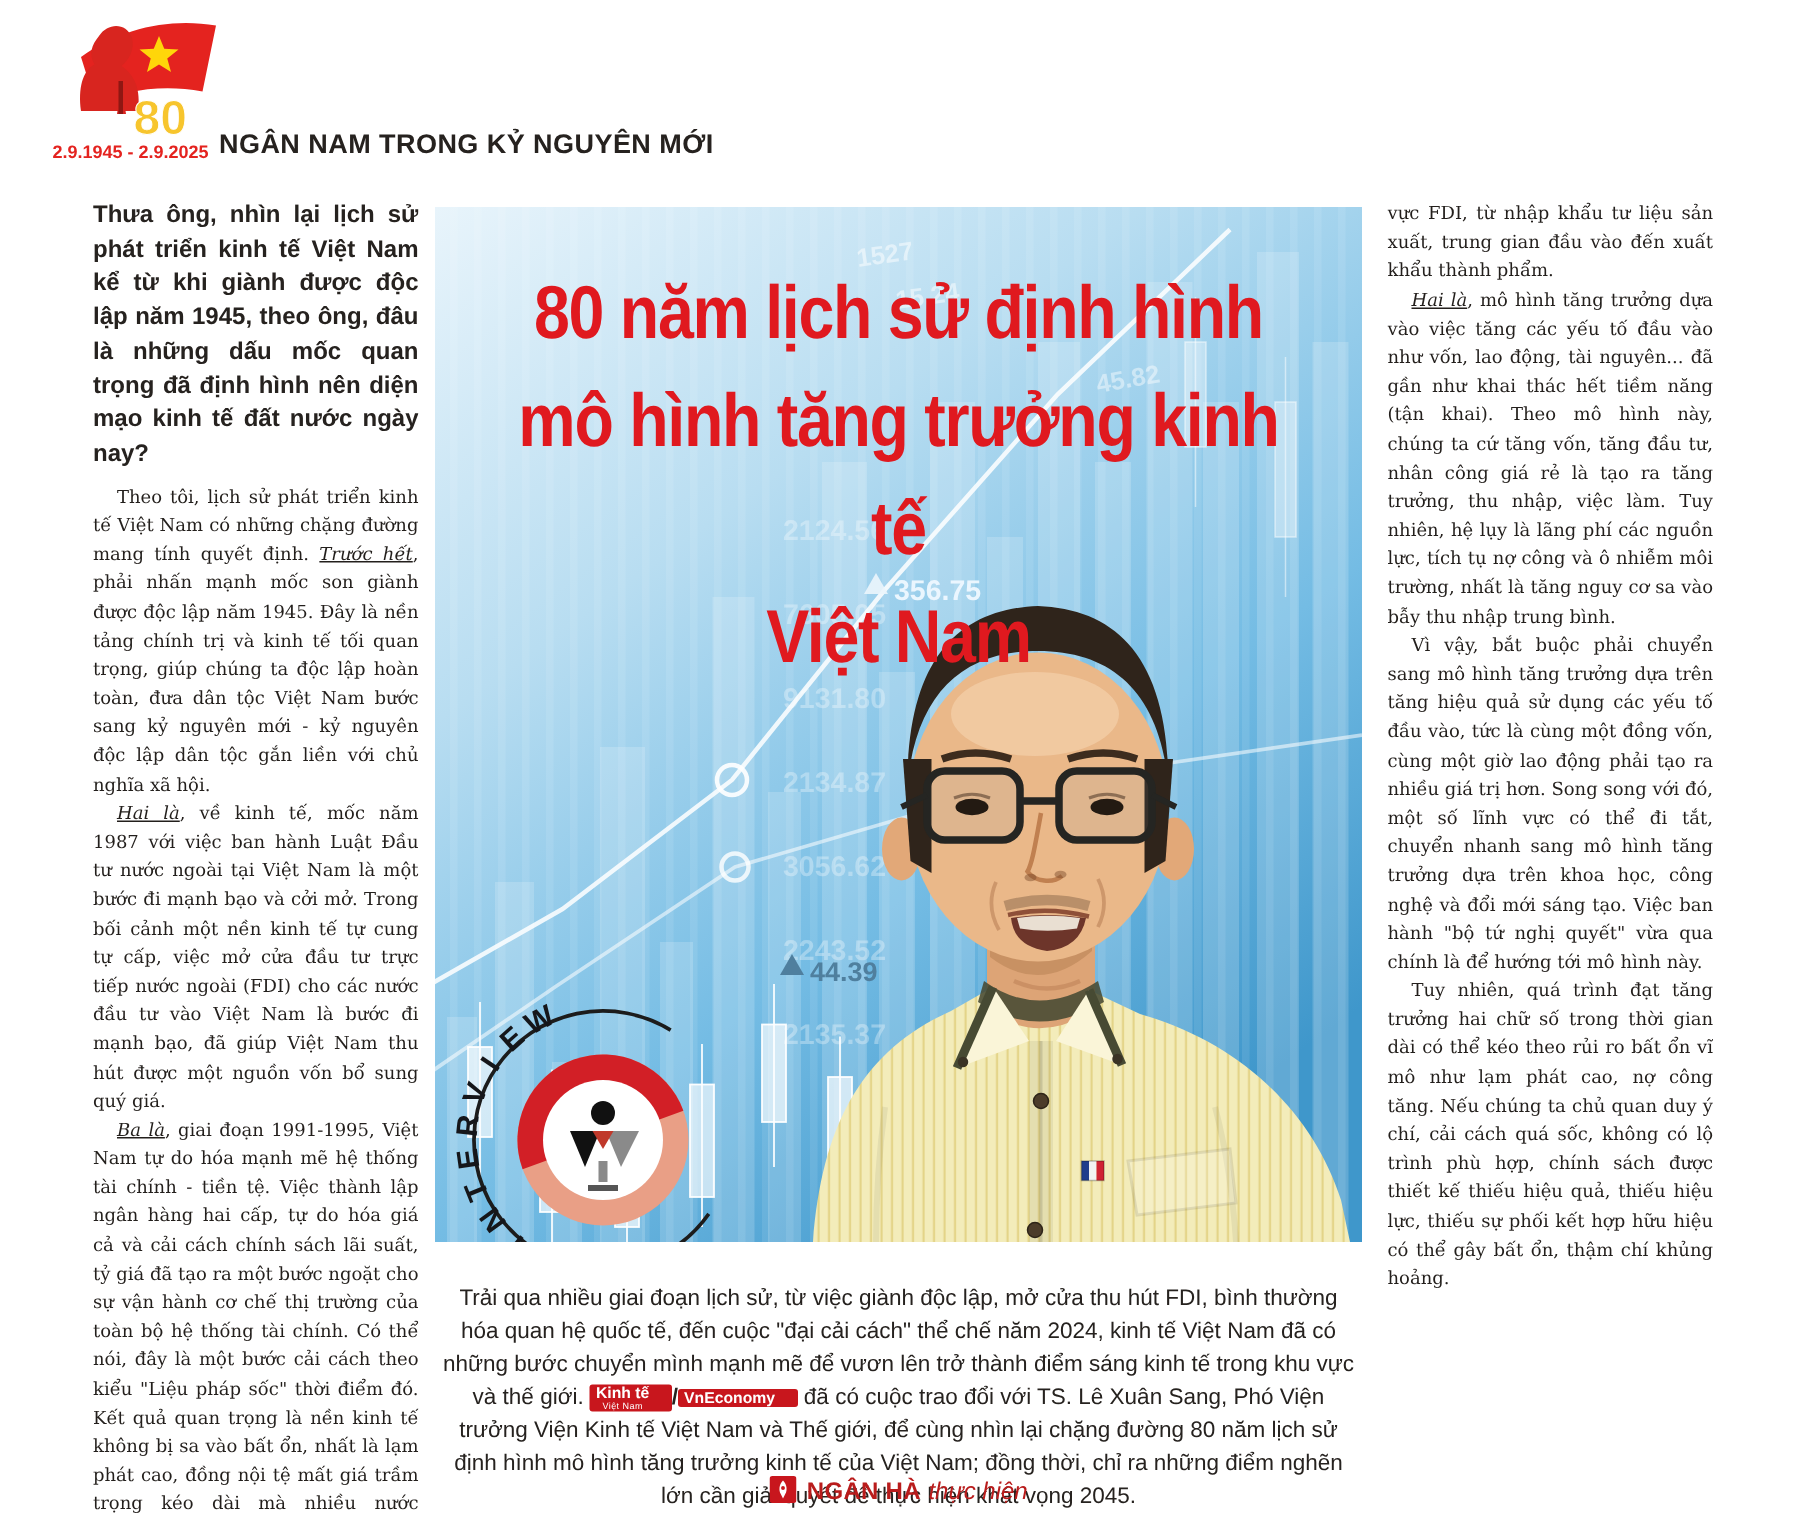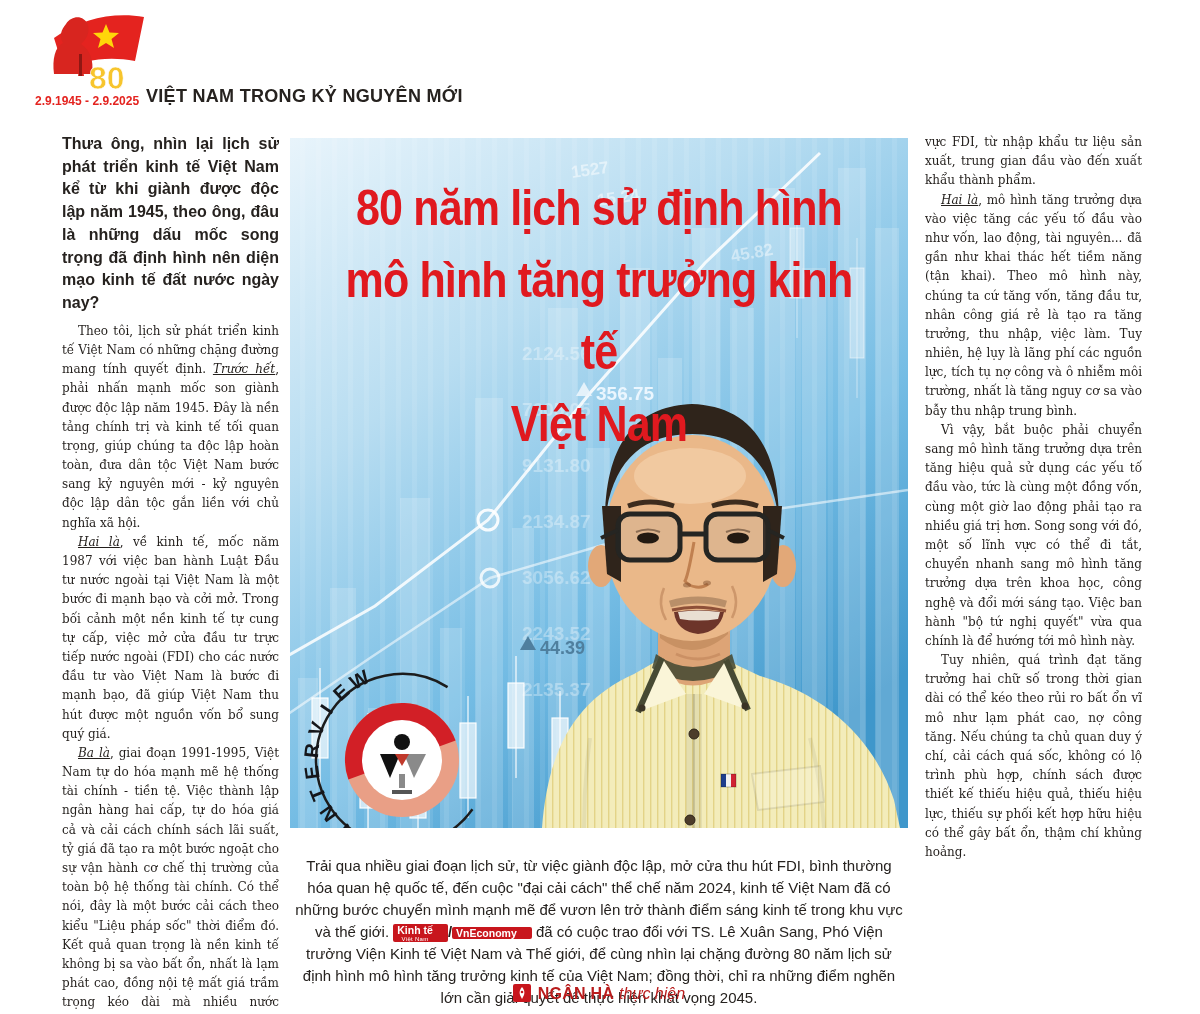--- a/index.html
+++ b/index.html
@@ -53,25 +53,25 @@
   <header>
     <svg class="masthead-logo" viewBox="0 0 116 102" width="116" height="102">
       <path d="M20,32 C48,12 80,6 110,11 L101,55 C74,50 48,54 30,64 Z" fill="#e4231f"></path>
       <path d="M72,18 L75.5,26.5 L85,27 L77.5,33 L80,42 L72,37 L64,42 L66.5,33 L59,27 L68.5,26.5 Z" fill="#ffd60a"></path>
       <path d="M32,18 C38,9 50,9 54,19 C56,27 52,34 47,38 C56,44 60,54 58,68 L20,68 C18,53 21,41 29,37 C25,30 27,24 32,18 Z
                M47,50 L50,70 L44,70 Z" fill="#d8251f"></path>
       <rect x="45" y="48" width="3" height="22" fill="#8f1713"></rect>
       <text x="55" y="83" font-family="Liberation Sans, sans-serif" font-size="32" font-weight="bold" fill="#f7c52d" stroke="#ffffff" stroke-width="0.6">80</text>
       <text x="1" y="99" font-family="Liberation Sans, sans-serif" font-size="12" font-weight="bold" fill="#e4231f">2.9.1945 - 2.9.2025</text>
     </svg>
-    <h1 class="masthead-title">VIỆT NAM TRONG KỶ NGUYÊN MỚI</h1>
+    <h1 class="masthead-title">NGÂN NAM TRONG KỶ NGUYÊN MỚI</h1>
   </header>
 
   <aside class="col col-left">
-    <p class="question">Thưa ông, nhìn lại lịch sử phát triển kinh tế Việt Nam kể từ khi giành được độc lập năm 1945, theo ông, đâu là những dấu mốc song trọng đã định hình nên diện mạo kinh tế đất nước ngày nay?</p>
+    <p class="question">Thưa ông, nhìn lại lịch sử phát triển kinh tế Việt Nam kể từ khi giành được độc lập năm 1945, theo ông, đâu là những dấu mốc quan trọng đã định hình nên diện mạo kinh tế đất nước ngày nay?</p>
     <p class="body-p"><span>Theo tôi, lịch sử phát triển kinh tế Việt Nam có những chặng đường mang tính quyết định. </span><span class="seg-italic">Trước hết</span><span>, phải nhấn mạnh mốc son giành được độc lập năm 1945. Đây là nền tảng chính trị và kinh tế tối quan trọng, giúp chúng ta độc lập hoàn toàn, đưa dân tộc Việt Nam bước sang kỷ nguyên mới - kỷ nguyên độc lập dân tộc gắn liền với chủ nghĩa xã hội.</span></p>
     <p class="body-p"><span class="seg-italic">Hai là</span><span>, về kinh tế, mốc năm 1987 với việc ban hành Luật Đầu tư nước ngoài tại Việt Nam là một bước đi mạnh bạo và cởi mở. Trong bối cảnh một nền kinh tế tự cung tự cấp, việc mở cửa đầu tư trực tiếp nước ngoài (FDI) cho các nước đầu tư vào Việt Nam là bước đi mạnh bạo, đã giúp Việt Nam thu hút được một nguồn vốn bổ sung quý giá.</span></p>
     <p class="body-p"><span class="seg-italic">Ba là</span><span>, giai đoạn 1991-1995, Việt Nam tự do hóa mạnh mẽ hệ thống tài chính - tiền tệ. Việc thành lập ngân hàng hai cấp, tự do hóa giá cả và cải cách chính sách lãi suất, tỷ giá đã tạo ra một bước ngoặt cho sự vận hành cơ chế thị trường của toàn bộ hệ thống tài chính. Có thể nói, đây là một bước cải cách theo kiểu "Liệu pháp sốc" thời điểm đó. Kết quả quan trọng là nền kinh tế không bị sa vào bất ổn, nhất là lạm phát cao, đồng nội tệ mất giá trầm trọng kéo dài mà nhiều nước chuyển đổi khác đã từng gánh chịu.</span></p>
   </aside>
 
   <figure class="photo" style="margin:0">
     <svg viewBox="0 0 618 690" width="618" height="690">
       <defs>
         <linearGradient id="bg" x1="0" y1="0" x2="0.65" y2="1">
           <stop offset="0" stop-color="#e8f4fb"></stop>

